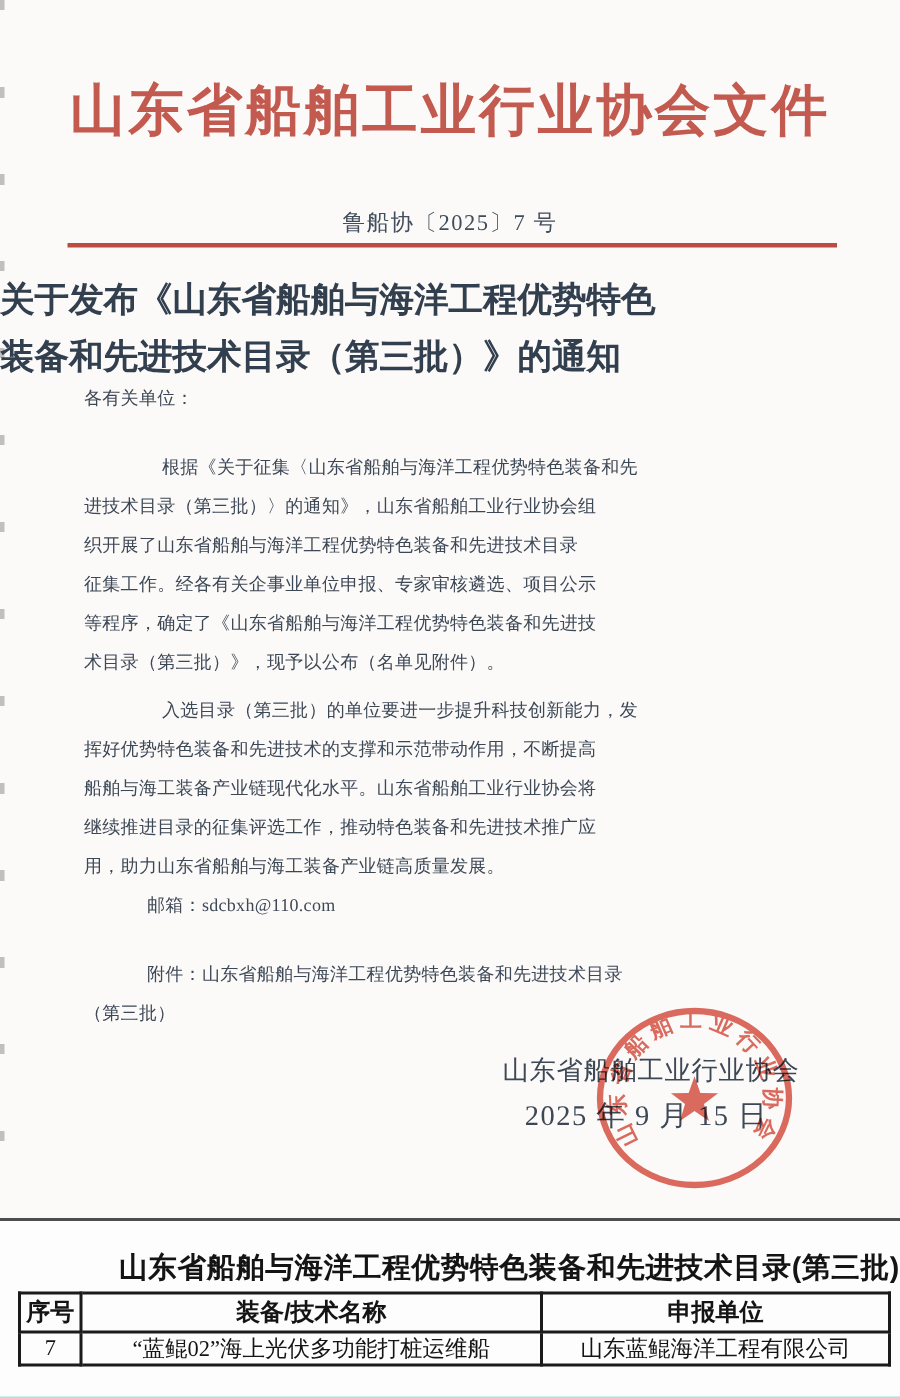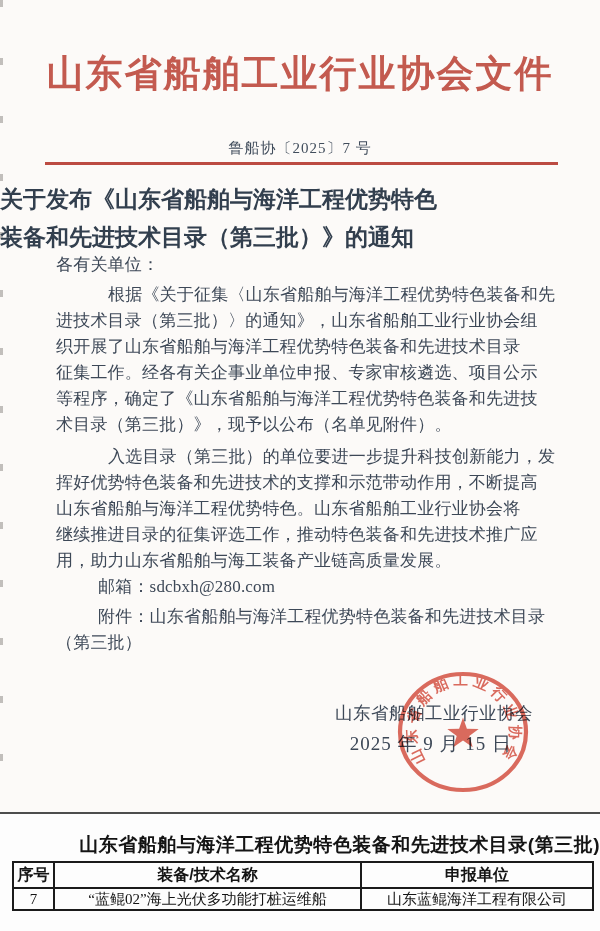--- a/index.html
+++ b/index.html
@@ -17,25 +17,25 @@
   }
   .doc-number{
     position:absolute;left:0;top:139px;width:100%;text-align:center;
     font-size:15px;color:#414d5c;letter-spacing:1px;
   }
   .red-rule{position:absolute;left:45px;top:162px;width:513px;height:3px;background:#bc4b42;}
   .doc-title{
     position:absolute;left:0;top:181px;width:100%;text-align:left;
     font-size:23px;line-height:38px;font-weight:bold;color:#323f4e;
   }
-  .body-block{position:absolute;left:56px;top:252px;width:504px;font-size:17px;letter-spacing:.2px;}
+  .body-block{position:absolute;left:56px;top:252px;width:504px;font-size:12px;letter-spacing:.2px;}
   .bl{height:26px;line-height:26px;white-space:nowrap;}
   .ind-p{text-indent:52px;}
   .ind-c{text-indent:42px;}
-  .mt4{margin-top:4px;} .mt6{margin-top:6px;} .mt2{margin-top:2px;}
+  .mt4{margin-top:20px;} .mt6{margin-top:6px;} .mt2{margin-top:2px;}
   .sig-org{position:absolute;top:701px;right:67px;font-size:17.5px;letter-spacing:.5px;color:#3d4857;}
   .sig-date{position:absolute;top:731px;right:88px;font-size:19px;letter-spacing:1px;color:#3d4857;}
   .seal{position:absolute;left:393px;top:668px;mix-blend-mode:multiply;opacity:.88;filter:blur(.3px);}
   
   .divider{position:absolute;left:0;top:812px;width:600px;height:2px;background:#4d4d4d;}
   
   .attachment{position:absolute;left:0;top:814px;width:600px;height:117px;background:#fdfdfd;
     font-family:"Liberation Sans","DejaVu Sans",sans-serif;color:#141414;}
   .att-title{position:absolute;left:0;top:18px;width:100%;text-align:right;
     font-size:19px;font-weight:bold;letter-spacing:.5px;}
@@ -65,24 +65,24 @@
     <div class="body-block">
       <div class="bl">各有关单位：</div>
       <div class="bl ind-p mt4">根据《关于征集〈山东省船舶与海洋工程优势特色装备和先</div>
       <div class="bl">进技术目录（第三批）〉的通知》，山东省船舶工业行业协会组</div>
       <div class="bl">织开展了山东省船舶与海洋工程优势特色装备和先进技术目录</div>
       <div class="bl">征集工作。经各有关企事业单位申报、专家审核遴选、项目公示</div>
       <div class="bl">等程序，确定了《山东省船舶与海洋工程优势特色装备和先进技</div>
       <div class="bl">术目录（第三批）》，现予以公布（名单见附件）。</div>
       <div class="bl ind-p mt6">入选目录（第三批）的单位要进一步提升科技创新能力，发</div>
       <div class="bl">挥好优势特色装备和先进技术的支撑和示范带动作用，不断提高</div>
-      <div class="bl">山东省船舶与海洋工程优势特色。山东省船舶工业行业协会将</div>
+      <div class="bl">船舶与海工装备产业链现代化水平。山东省船舶工业行业协会将</div>
       <div class="bl">继续推进目录的征集评选工作，推动特色装备和先进技术推广应</div>
       <div class="bl">用，助力山东省船舶与海工装备产业链高质量发展。</div>
-      <div class="bl ind-c">邮箱：sdcbxh@280.com</div>
+      <div class="bl ind-c">邮箱：sdcbxh@110.com</div>
       <div class="bl ind-c mt4">附件：山东省船舶与海洋工程优势特色装备和先进技术目录</div>
       <div class="bl">（第三批）</div>
     </div>
 
     <div class="sig-org">山东省船舶工业行业协会</div>
     <div class="sig-date">2025 年 9 月 15 日</div>
 
     <svg class="seal" width="140" height="128" viewBox="0 0 140 128">
       <ellipse cx="70" cy="64" rx="63" ry="58" fill="none" stroke="#d8584a" stroke-width="4.2"></ellipse>
       <polygon fill="#d8584a" points="70,49.5 73.9,60.7 85.7,60.9 76.3,68 79.7,79.3 70,72.6 60.3,79.3 63.7,68 54.3,60.9 66.1,60.7"></polygon>

